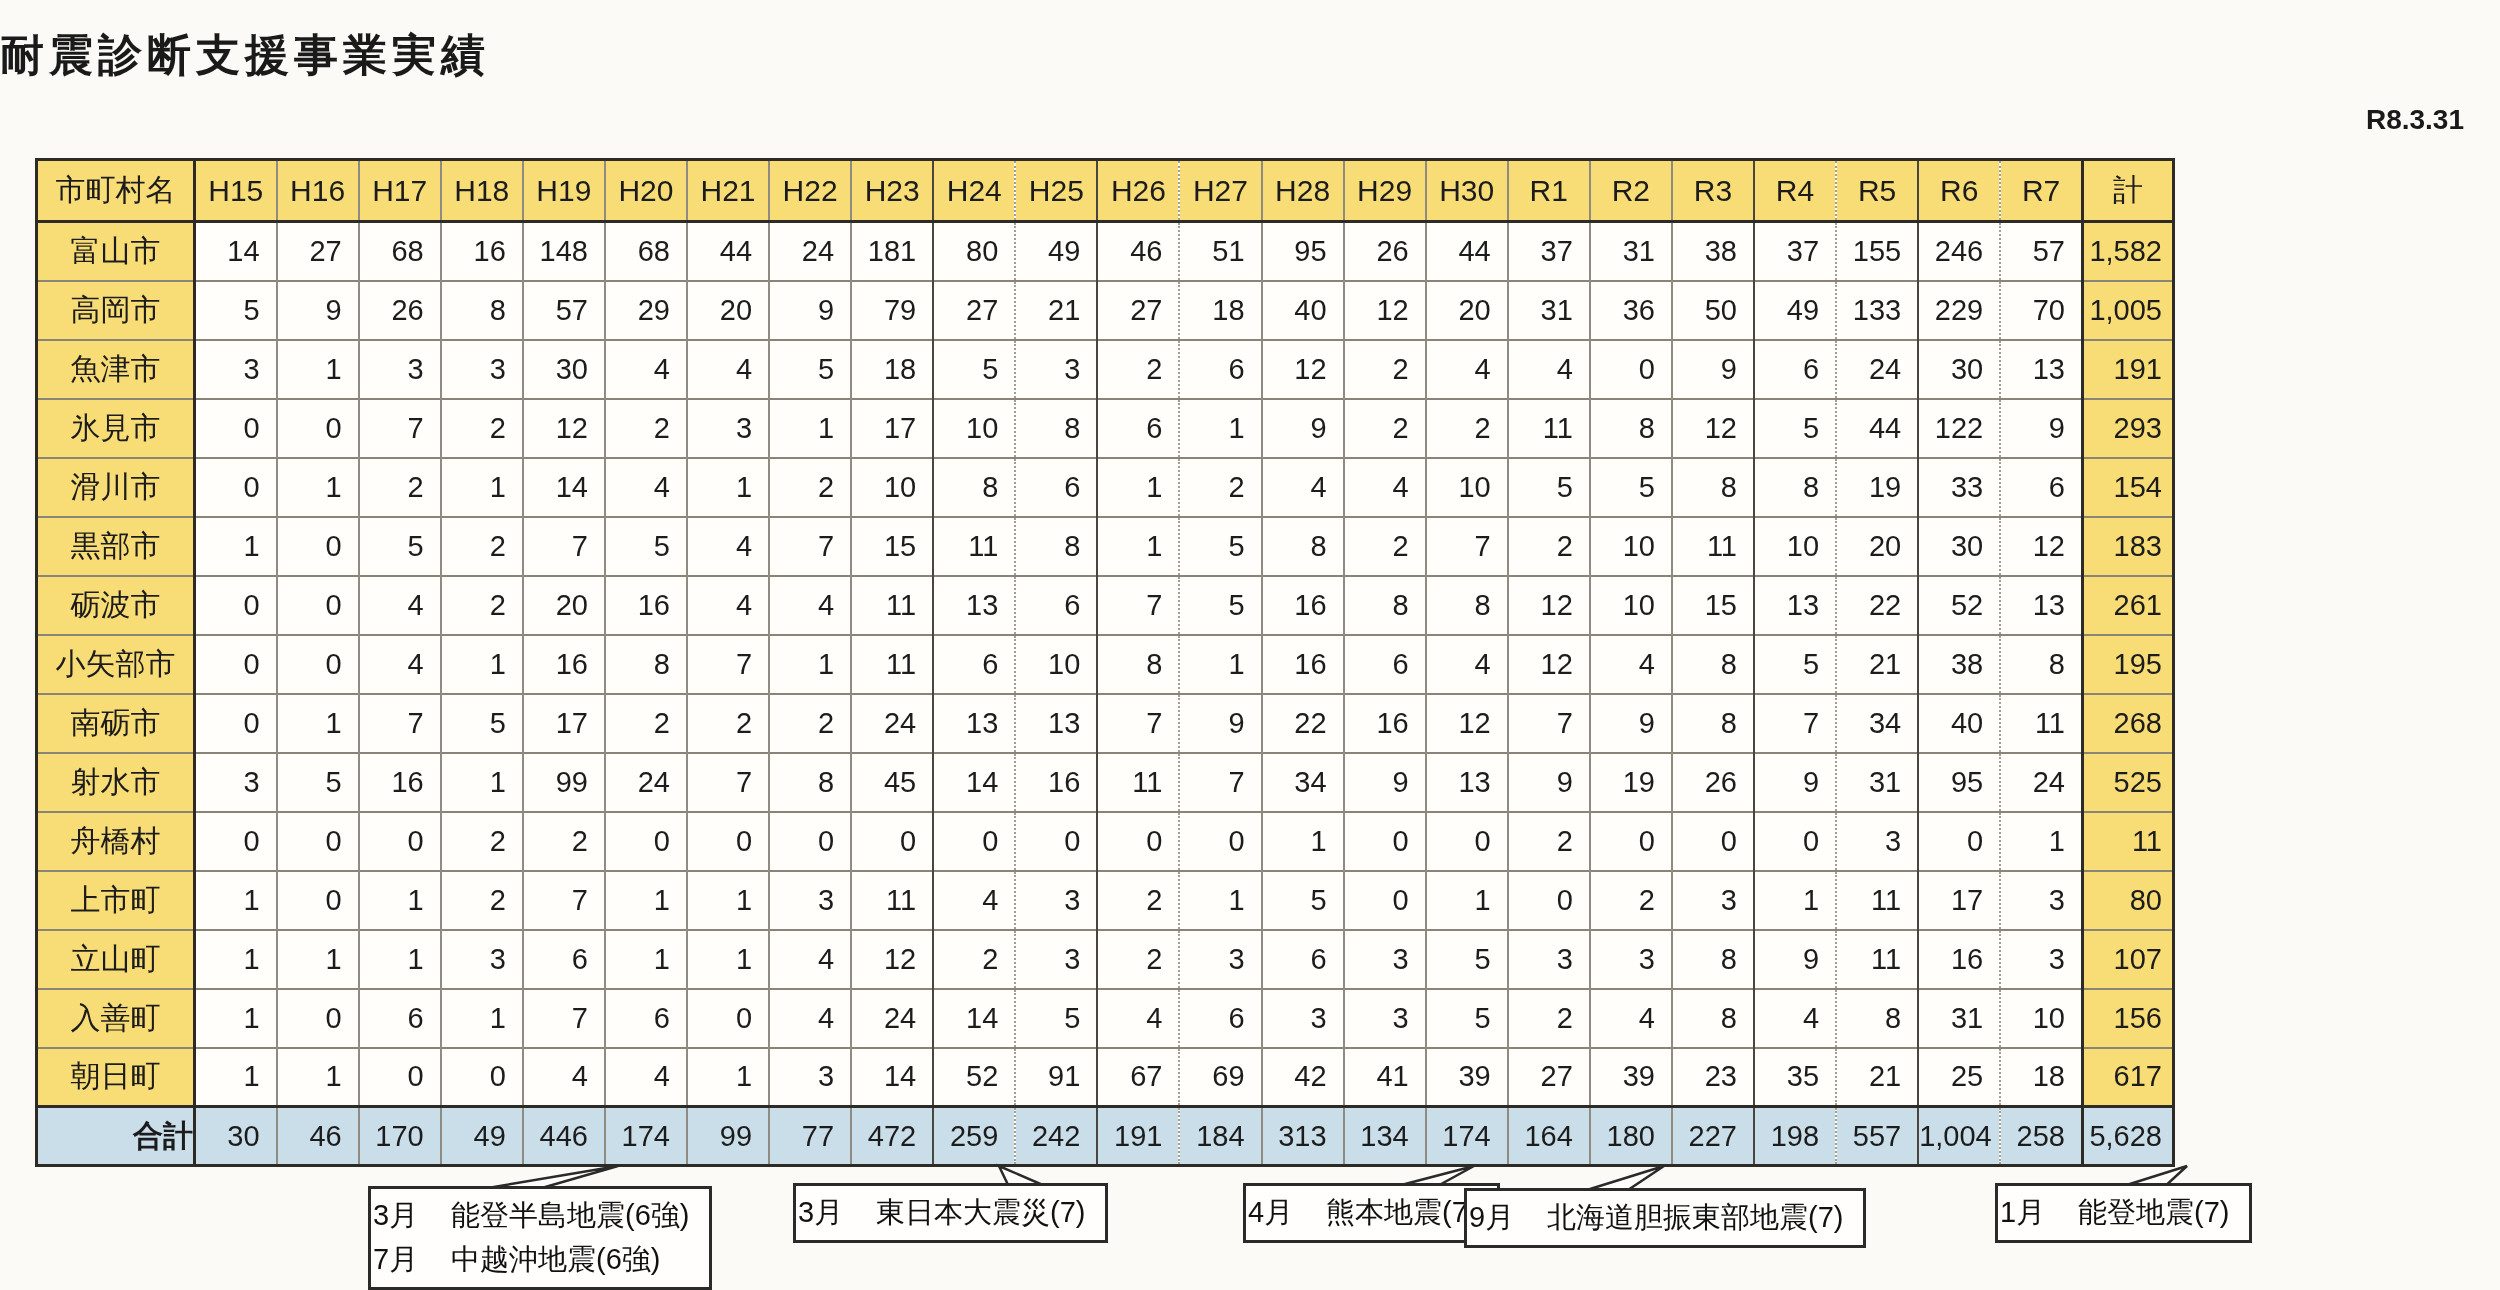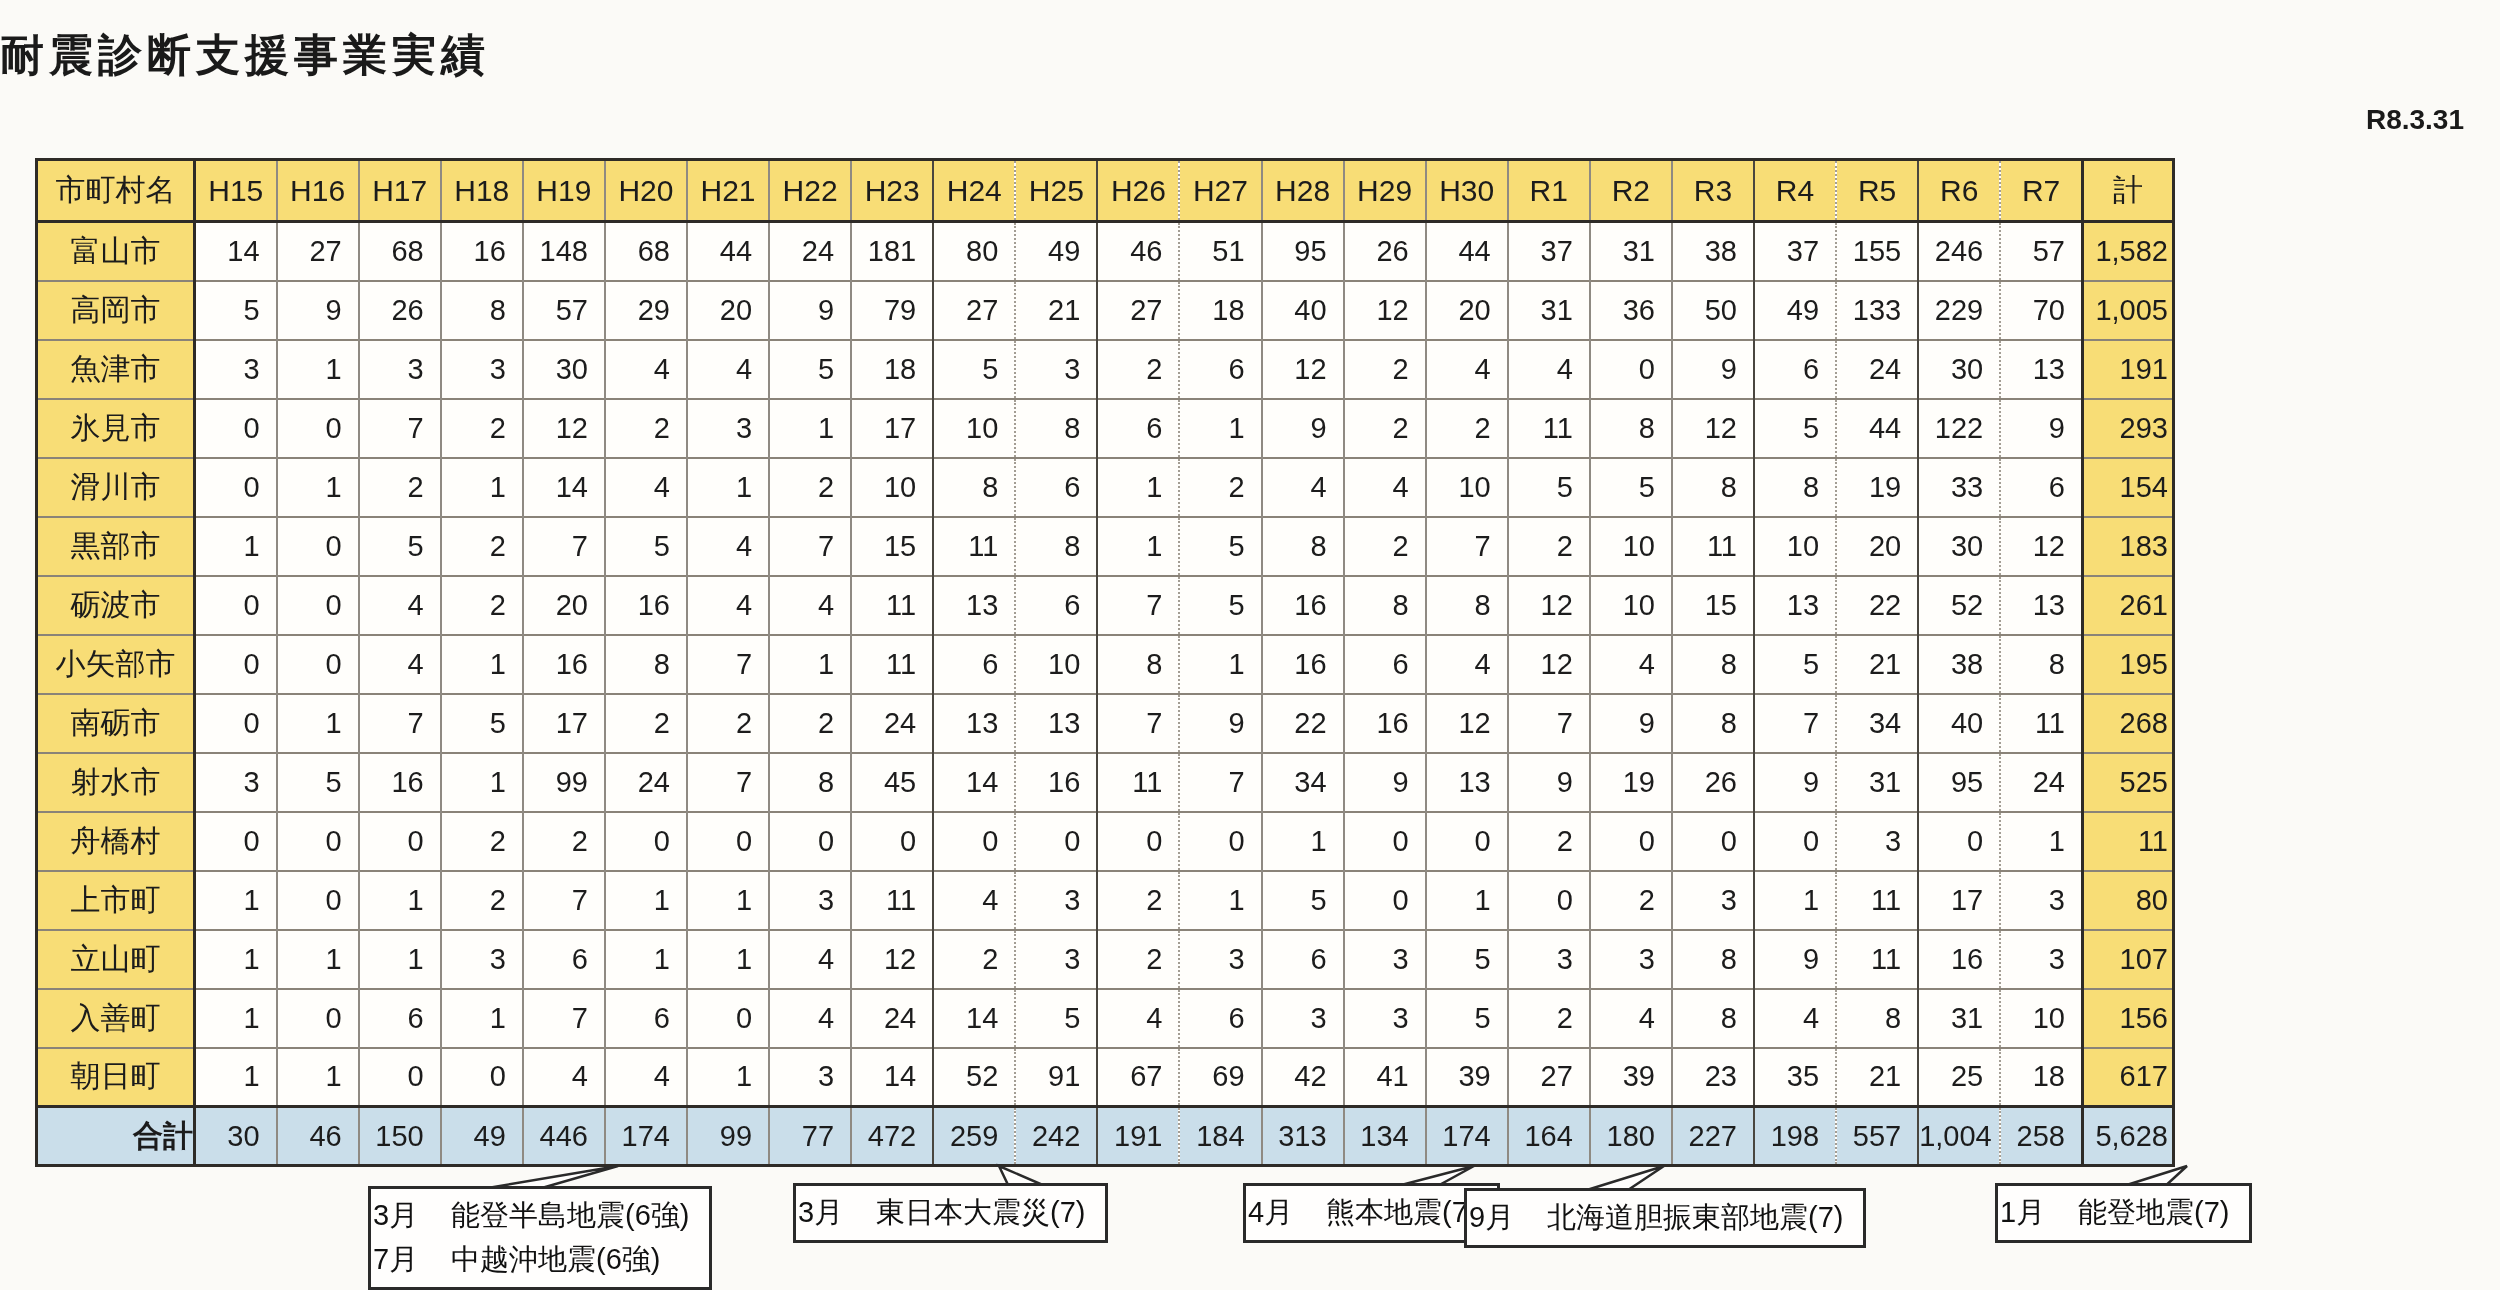--- a/index.html
+++ b/index.html
@@ -24,21 +24,21 @@
   }
   table.results thead tr{height:62px;}
   table.results tbody tr{height:59px;}
   th,td{
     font-weight:normal;font-size:29px;padding:0;
     overflow:hidden;white-space:nowrap;
   }
   thead th{background:#f8dd76;border-bottom:3px solid #2e2b27;text-align:center;font-size:30px;}
   th.name-col{width:155px;background:#f8dd76;text-align:center;font-size:30px;border-right:3px solid #2e2b27;}
   td.num{text-align:right;padding-right:16px;background:#fffefb;}
-  td.total-col{background:#f8dd76;padding-right:4px;}
+  td.total-col{background:#f8dd76;padding-right:10px;}
   th.total-col{width:88px;}
   
   .cb-heavy{border-left:3px solid #2e2b27;}
   .cb-norm{border-left:2px solid #8f8a82;}
   .cb-group{border-left:2px solid #4a463f;}
   .cb-dot{border-left:2px dotted #a39d93;}
   td.total-col,th.total-col{border-left:3px solid #2e2b27;}
   
   tbody th,tbody td{border-top:2px solid #8a8378;}
   tr.grand>th,tr.grand>td{border-top:3px solid #2e2b27;}
@@ -497,21 +497,21 @@
         <td class="num cb-group">35</td>
         <td class="num cb-dot">21</td>
         <td class="num cb-group">25</td>
         <td class="num cb-dot">18</td>
         <td class="num total-col">617</td>
       </tr>
       <tr class="grand">
         <th class="name-col">合計</th>
         <td class="num cb-heavy">30</td>
         <td class="num cb-norm">46</td>
-        <td class="num cb-norm">150</td>
+        <td class="num cb-norm">170</td>
         <td class="num cb-norm">49</td>
         <td class="num cb-norm">446</td>
         <td class="num cb-norm">174</td>
         <td class="num cb-norm">99</td>
         <td class="num cb-norm">77</td>
         <td class="num cb-norm">472</td>
         <td class="num cb-group">259</td>
         <td class="num cb-dot">242</td>
         <td class="num cb-group">191</td>
         <td class="num cb-dot">184</td>

